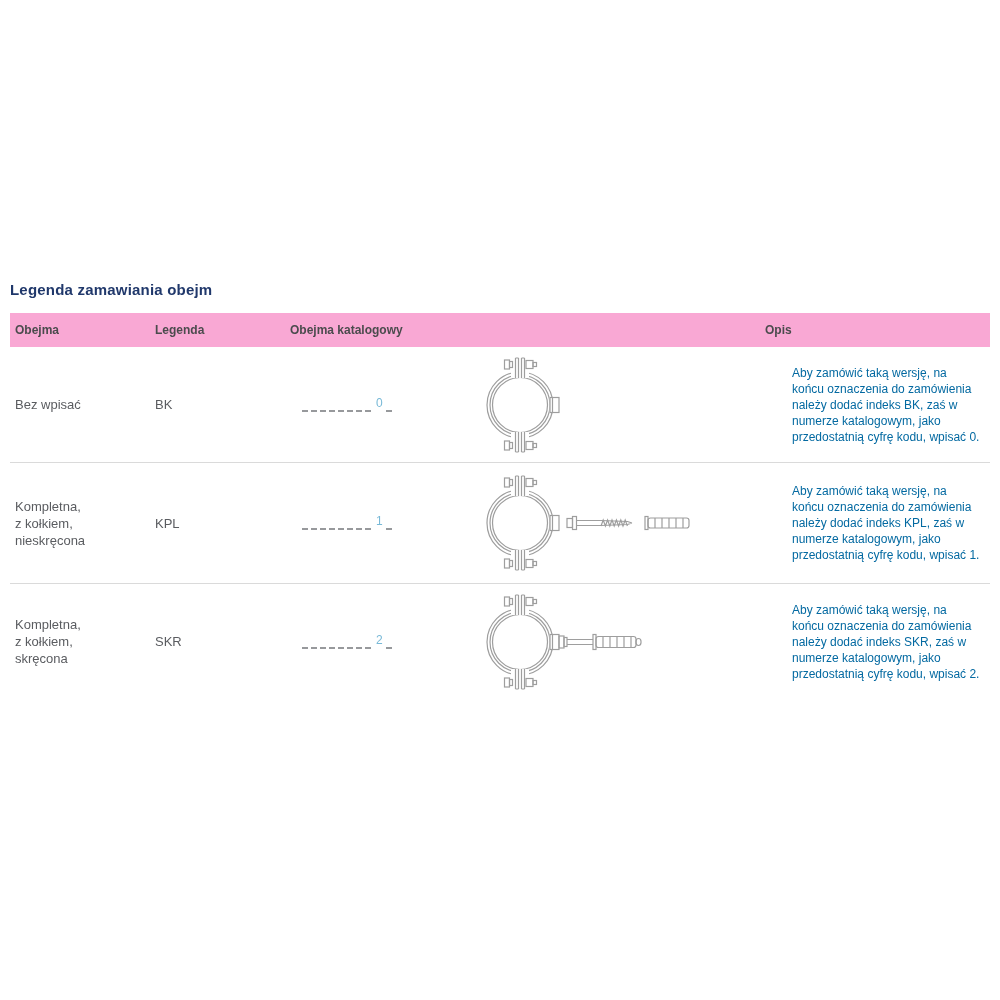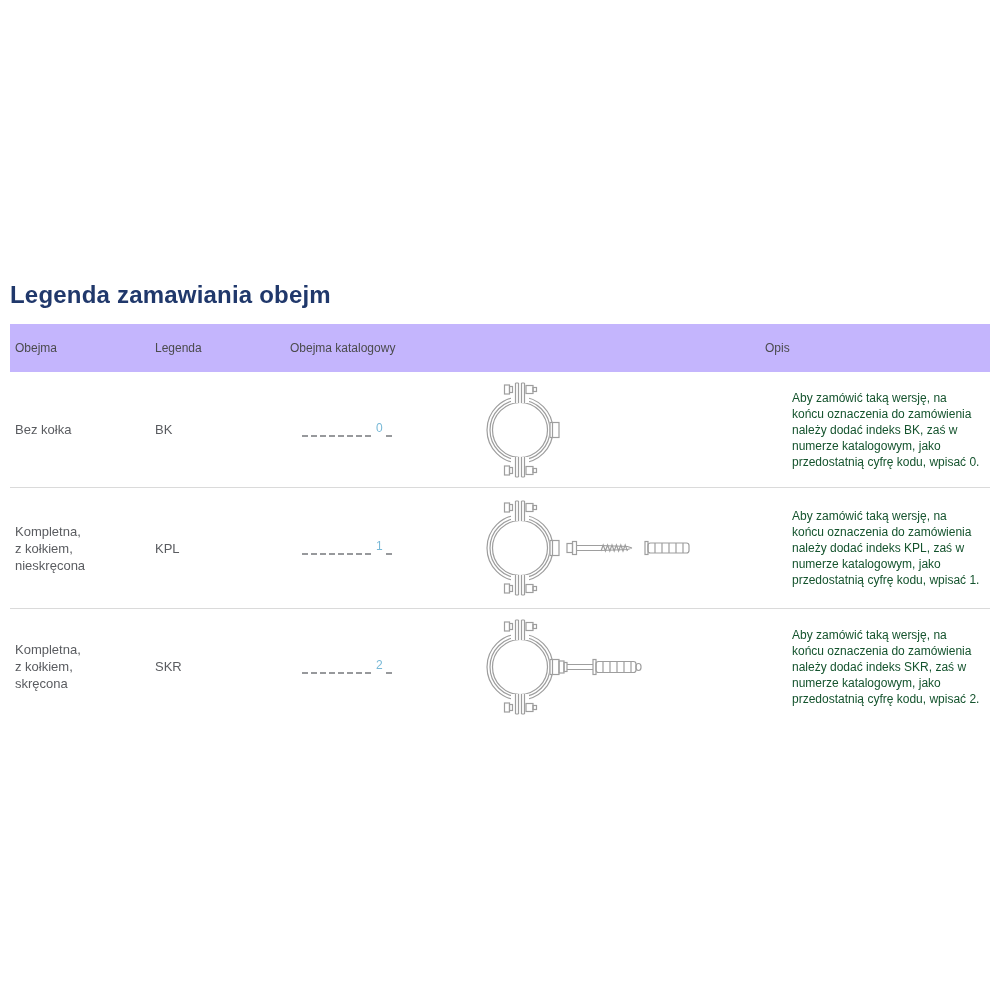--- a/index.html
+++ b/index.html
@@ -8,37 +8,38 @@
     width: 1000px;
     height: 1000px;
     background: #ffffff;
     font-family: "Liberation Sans", sans-serif;
     overflow: hidden;
   }
   .page { padding: 281px 10px 0 10px; }
 
   .title {
     margin: 0 0 15px 0;
-    font-size: 24px;
+    font-size: 15px;
     font-weight: 800;
     color: #20386b;
     letter-spacing: 0.2px;
   }
 
   .table { width: 980px; }
 
   .row {
     display: grid;
     grid-template-columns: 140px 135px 165px 310px 1fr;
     align-items: center;
   }
 
   .thead {
-    background: #c4b5fd;
-    height: 48px;
+    background: #f9a8d4;
+    height: 34px;
+    font-weight: bold;
   }
   .hcell {
     font-size: 12px;
     color: #4b4b4d;
     padding-left: 5px;
   }
 
   .brow { min-height: 115px; }
   .brow.r2 { min-height: 120px; }
   .brow + .brow { border-top: 1px solid #dadada; }
@@ -78,21 +79,21 @@
     padding-left: 5px;
   }
 
   .opis-body {
     font-size: 12px;
     line-height: 16px;
     padding-left: 32px;
     padding-right: 10px;
     box-sizing: border-box;
     max-width: 230px;
-    color: #14532d;
+    color: #0369a1;
   }
 
   svg .ln { stroke: #9e9e9e; stroke-width: 1.2; fill: none; }
   svg .wt { fill: #ffffff; stroke: none; }
 </style>
 </head>
 <body>
 
 <div class="page">
 
@@ -102,21 +103,21 @@
 
     <div class="row thead">
       <div class="hcell">Obejma</div>
       <div class="hcell">Legenda</div>
       <div class="hcell">Obejma katalogowy</div>
       <div class="hcell"></div>
       <div class="hcell">Opis</div>
     </div>
 
     <div class="row brow r1">
-      <div class="cell obejma-cell">Bez kołka</div>
+      <div class="cell obejma-cell">Bez wpisać</div>
       <div class="cell">BK</div>
       <div class="cell">
         <div class="mask">
           <span class="dash"></span>
             <span class="dash"></span>
             <span class="dash"></span>
             <span class="dash"></span>
             <span class="dash"></span>
             <span class="dash"></span>
             <span class="dash"></span>

